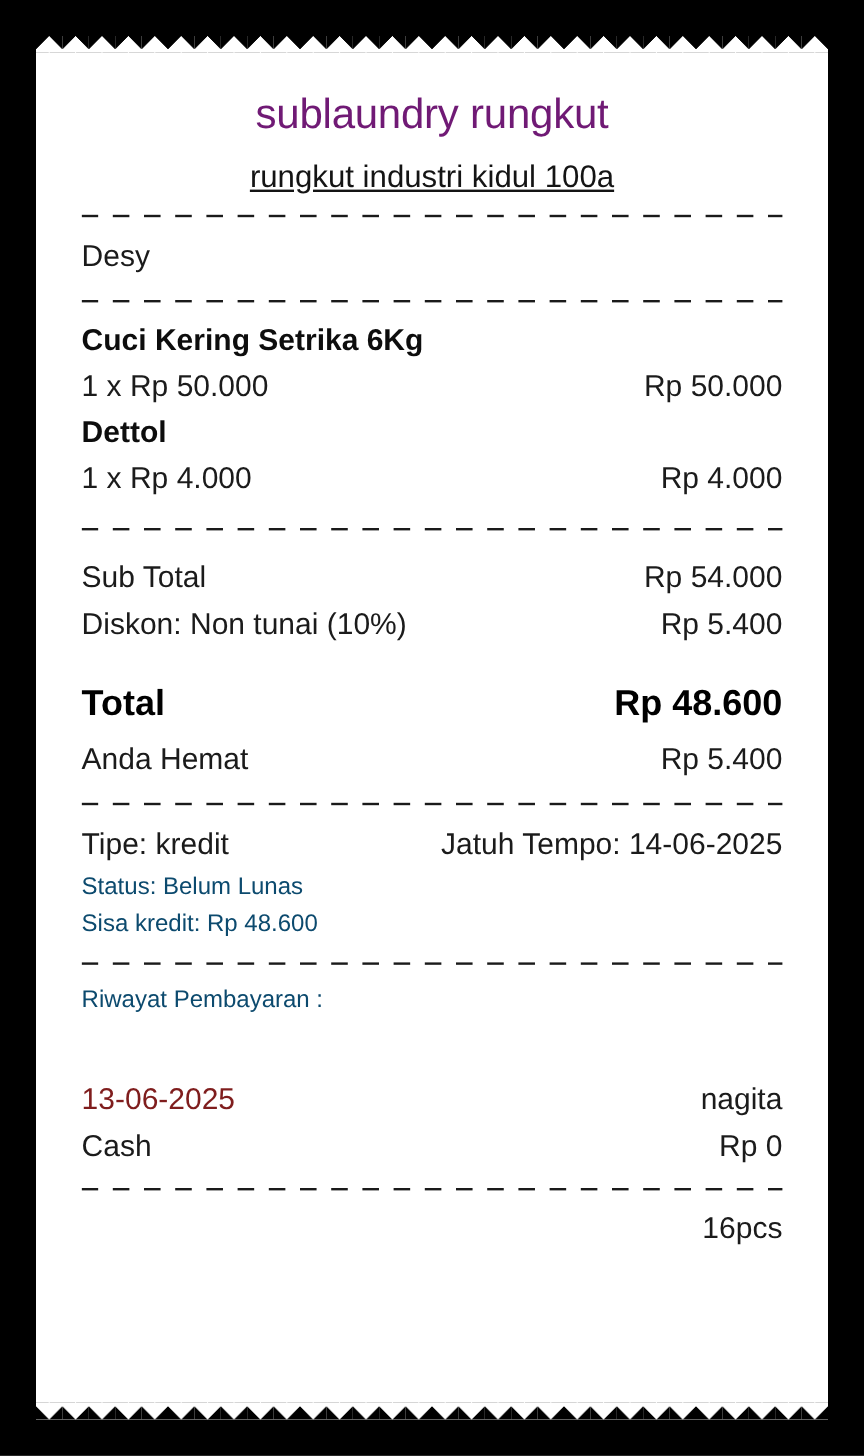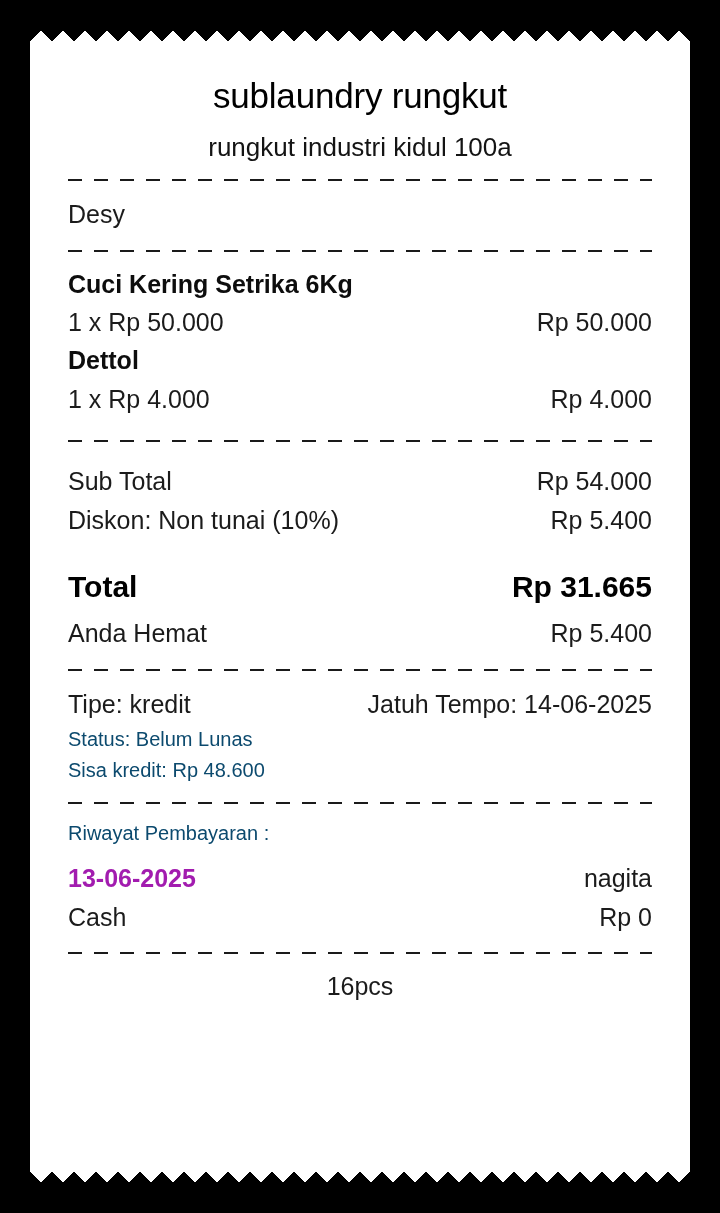--- a/index.html
+++ b/index.html
@@ -41,27 +41,28 @@
     width: 660px;
     padding: 18px 38px 0 38px;
     color: #111111;
   }
 
   .shop-name {
     text-align: center;
     font-size: 35px;
     letter-spacing: -0.2px;
     margin: 14px 0 4px 0;
-    color: #000000;
+    color: #701a75;
   }
   .shop-addr {
     text-align: center;
     font-size: 26px;
     margin: 16px 0 4px 0;
     color: #141414;
+    text-decoration: underline;
   }
 
   .divider {
     height: 2px;
     margin: 16px 0 14px 0;
     background-image: linear-gradient(to right, #1a1a1a 0 14px, transparent 14px 26px);
     background-size: 26px 2px;
     background-repeat: repeat-x;
   }
   .divider.tall { margin: 22px 0 20px 0; }
@@ -73,27 +74,27 @@
     font-size: 25px;
     line-height: 1.55;
     color: #1b1b1b;
   }
   .row .right { text-align: right; }
   .single {
     font-size: 20px;
     line-height: 1.55;
     color: #0c4a6e;
   }
-  .bold { font-weight: bold; color: #a21caf; }
+  .bold { font-weight: normal; color: #7f1d1d; margin-top: 38px; }
   .item-name { font-size: 25px; font-weight: bold; line-height: 1.5; color: #0d0d0d; }
   .total-row { font-size: 30px; font-weight: bold; color: #000000; margin: 6px 0 4px 0; }
   .spacer-sm { height: 10px; }
   .spacer-md { height: 18px; }
   .footer-count {
-    text-align: center;
+    text-align: right;
     font-size: 25px;
     color: #1b1b1b;
     padding-top: 4px;
   }
 </style>
 </head>
 <body>
 
 <div id="receipt-wrapper">
   <div class="tear top"></div>
@@ -136,21 +137,21 @@
     </div>
     <div class="row">
       <span>Diskon: Non tunai (10%)</span>
       <span class="right">Rp 5.400</span>
     </div>
 
     <div class="spacer-md"></div>
 
     <div class="row total-row">
       <span>Total</span>
-      <span class="right">Rp 31.665</span>
+      <span class="right">Rp 48.600</span>
     </div>
 
     <div class="row">
       <span>Anda Hemat</span>
       <span class="right">Rp 5.400</span>
     </div>
 
     <div class="divider"></div>
 
     <div class="row">

